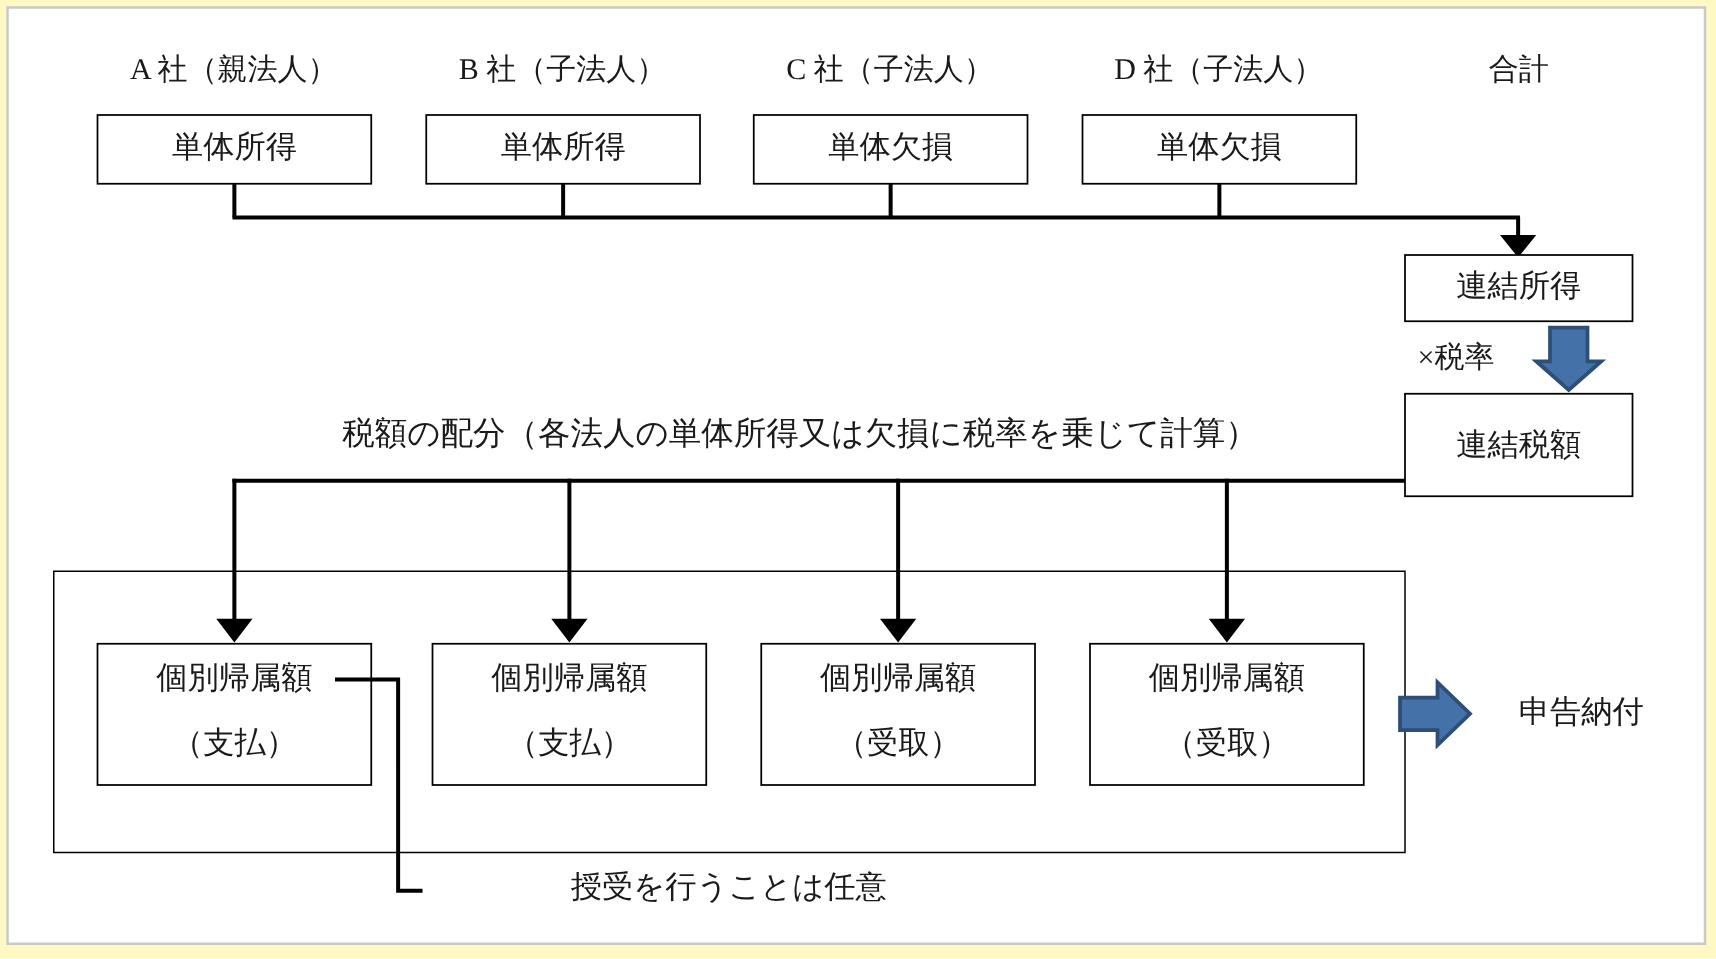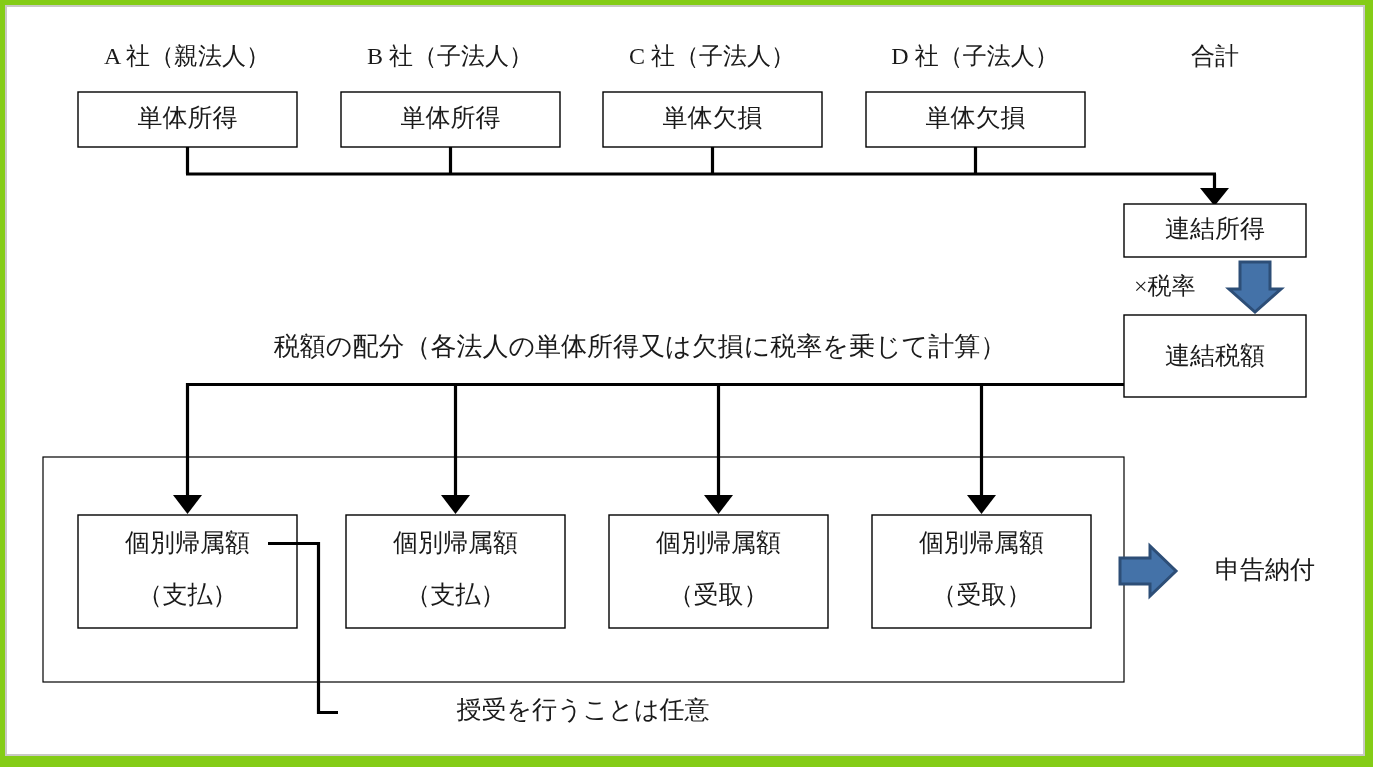--- a/index.html
+++ b/index.html
@@ -5,21 +5,21 @@
   html, body {
     margin: 0;
     padding: 0;
     background: #ffffff;
     font-family: "Liberation Serif", "DejaVu Serif", serif;
   }
   #page {
     position: relative;
     width: 1373px;
     height: 767px;
-    background: #84cc16;
+    background: #fef9c3;
     overflow: hidden;
   }
   #outer-frame {
     position: absolute;
     left: 5px;
     top: 5px;
     width: 1360px;
     height: 751px;
     border: 2px solid #c9c9c4;
     box-sizing: border-box;

